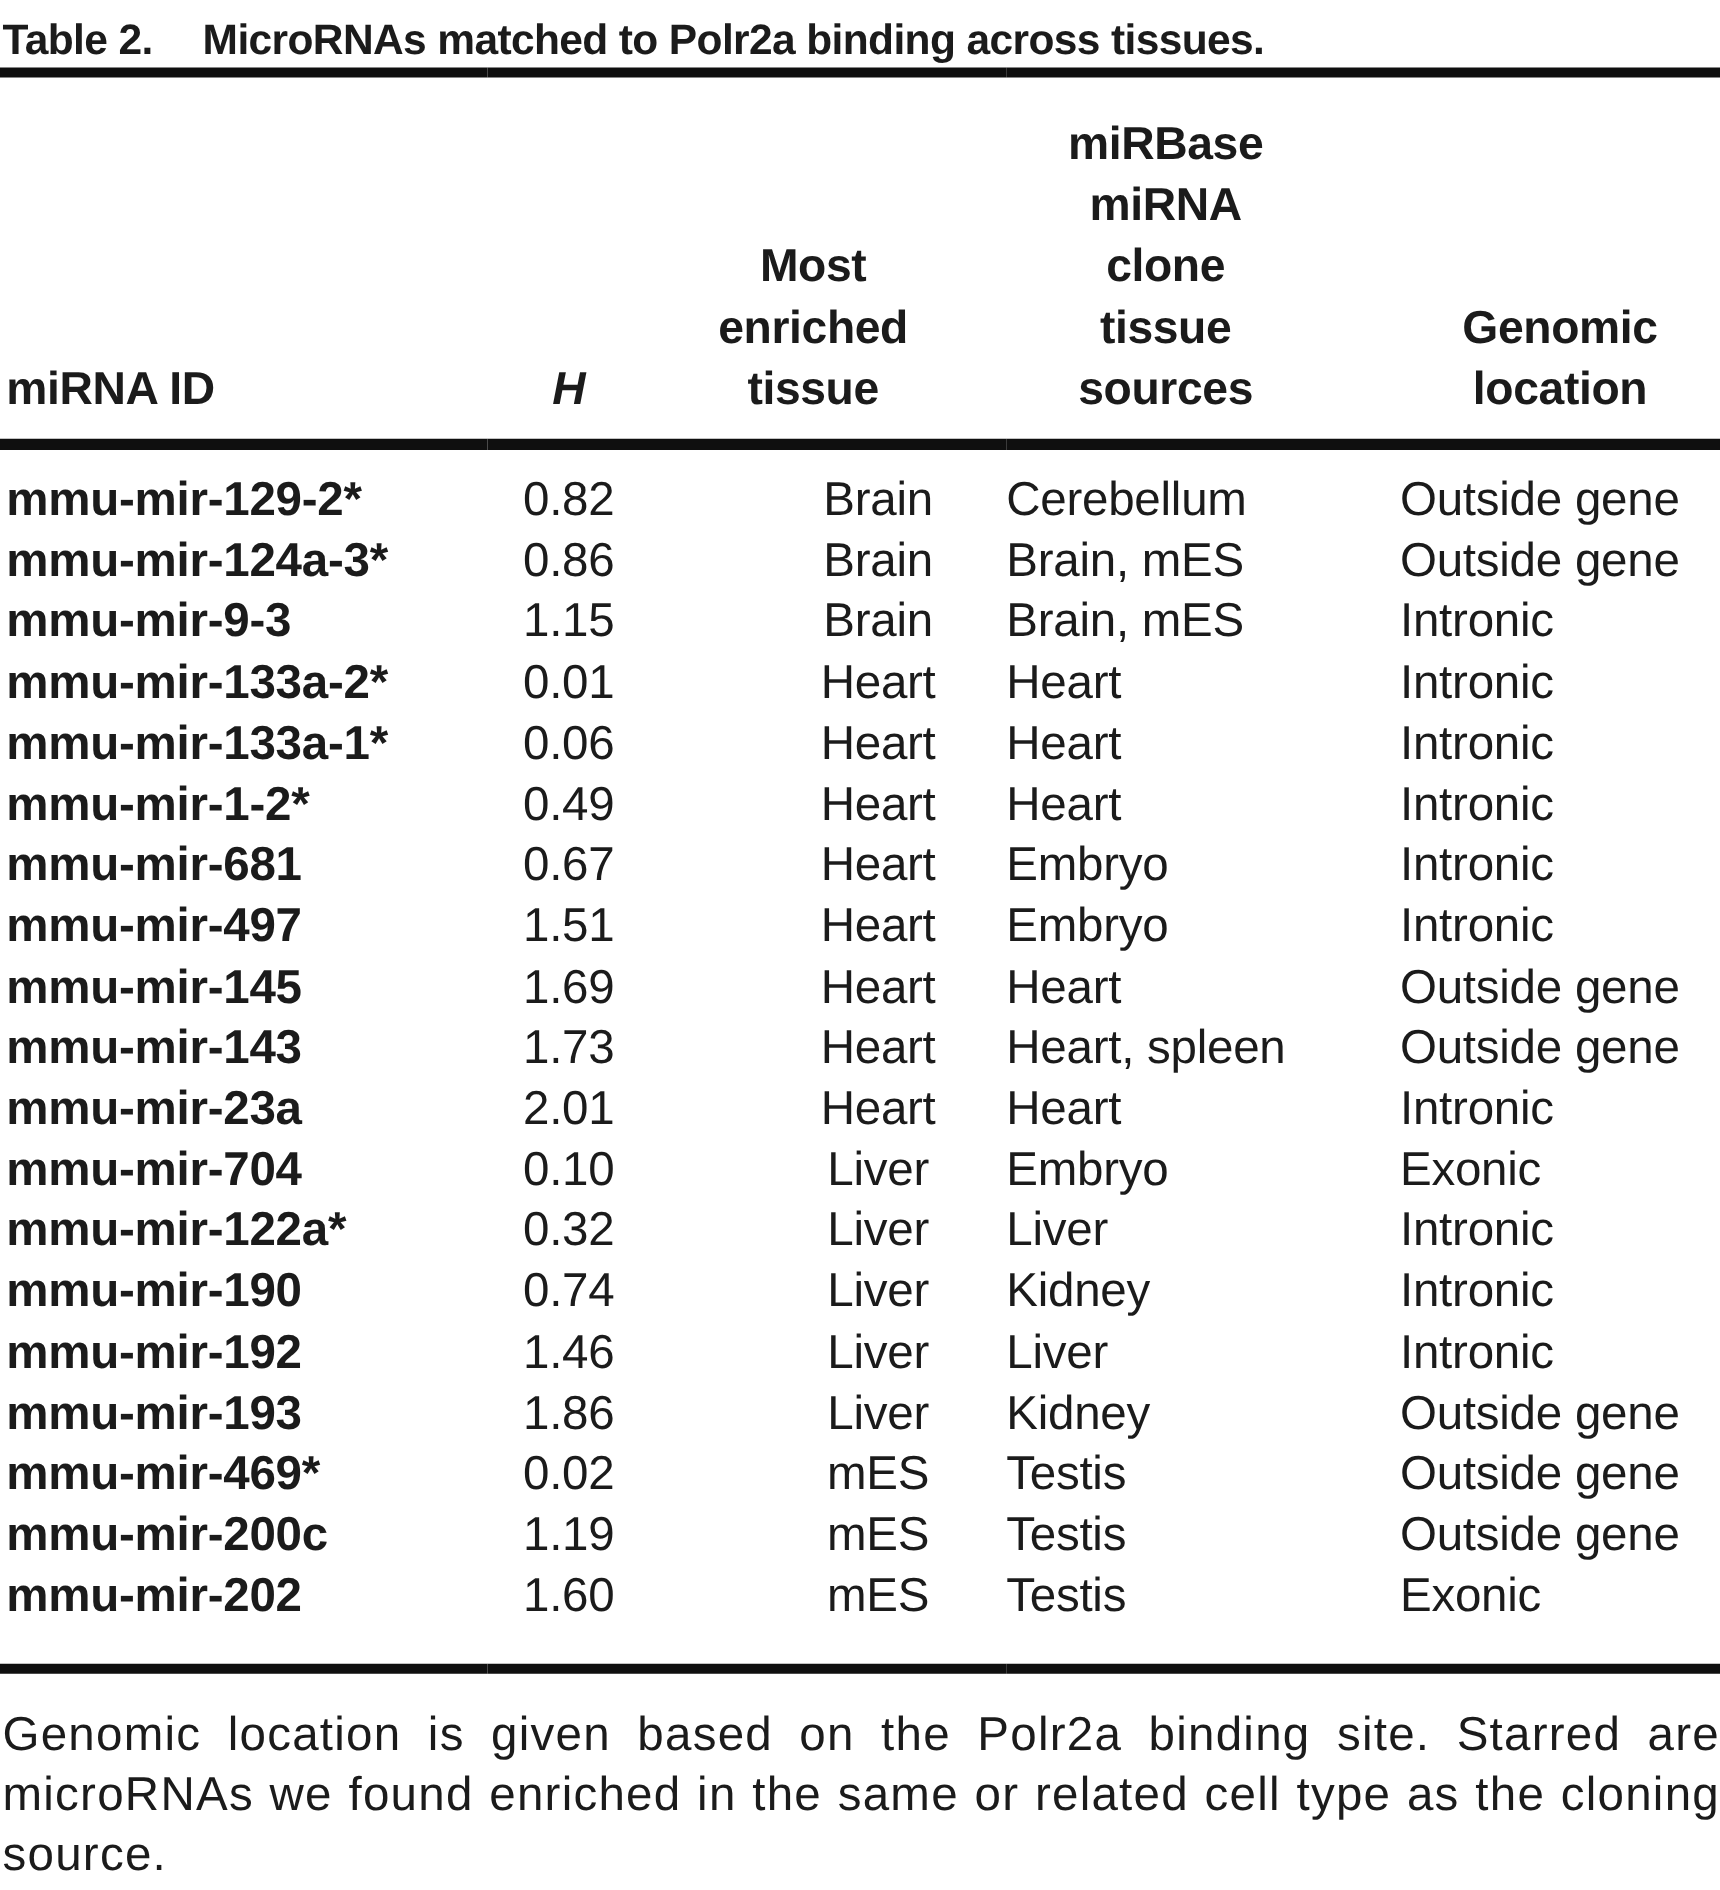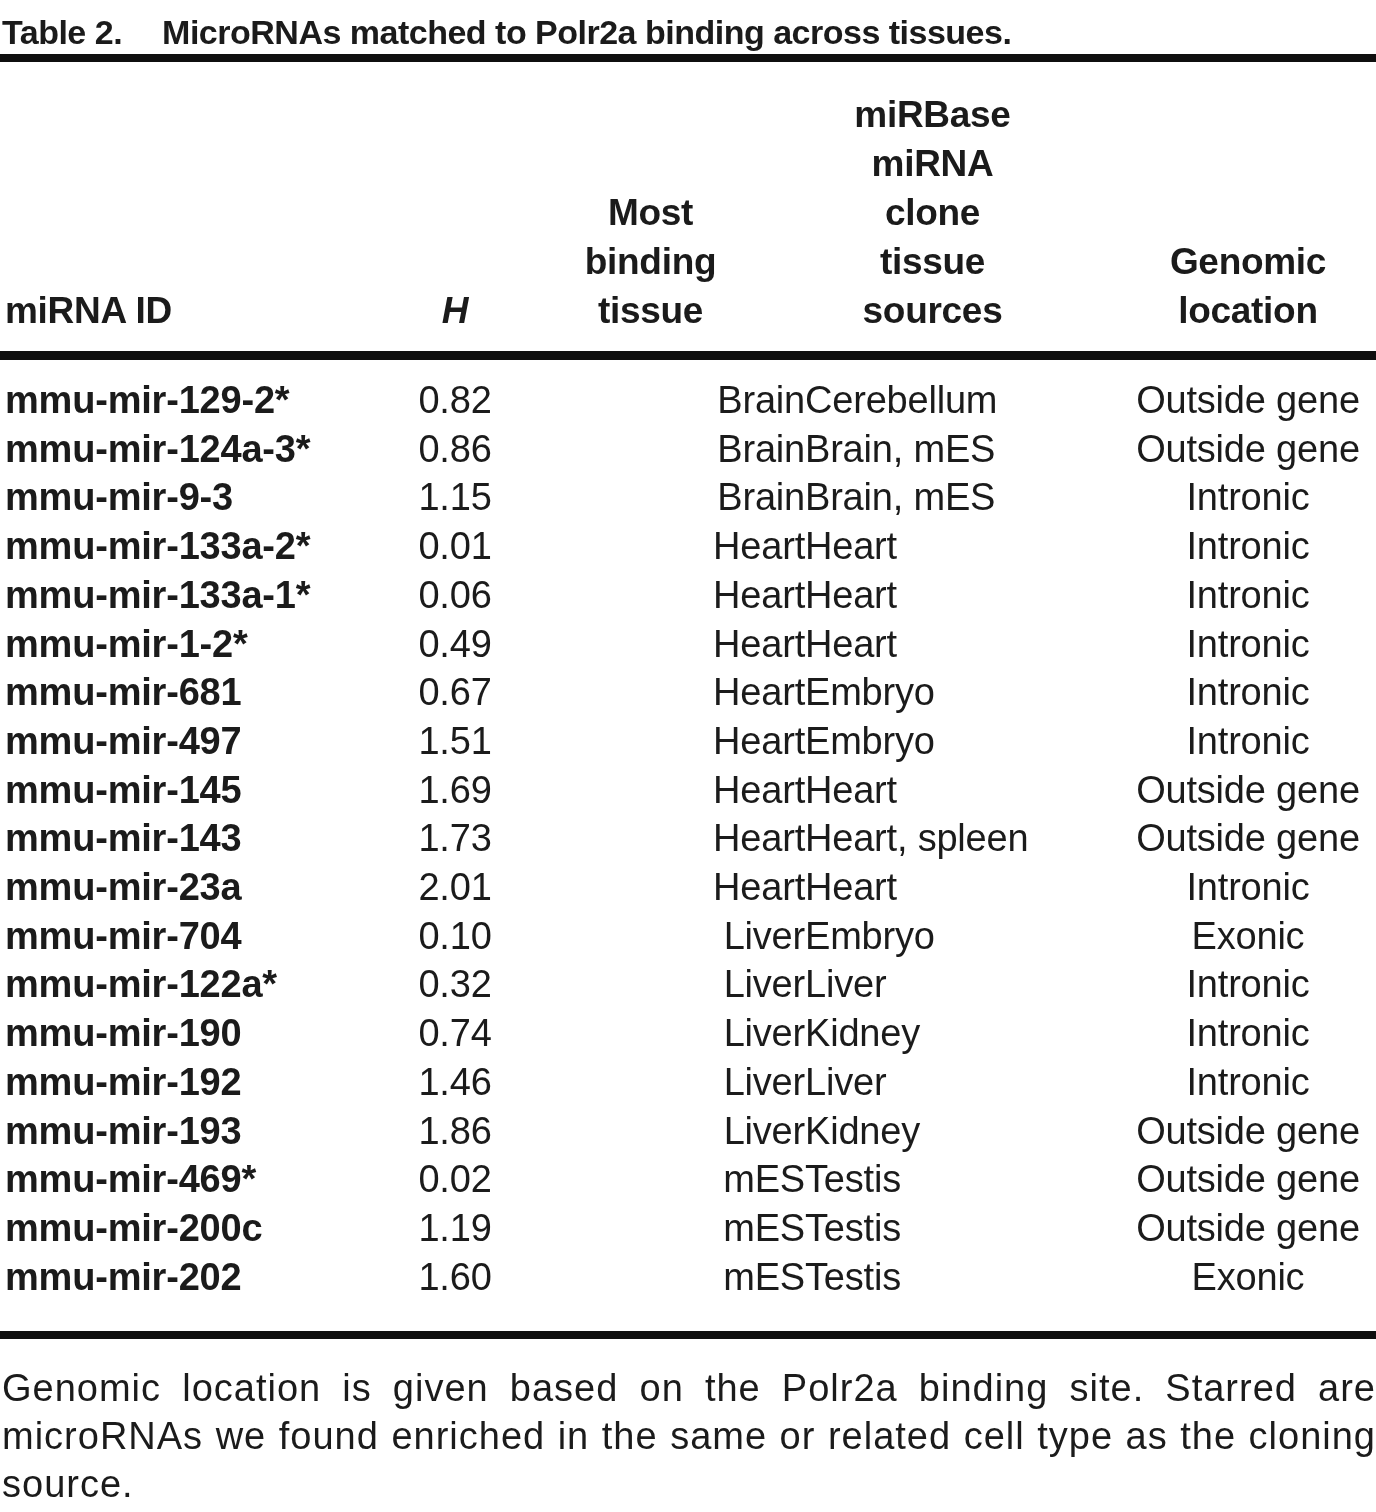--- a/index.html
+++ b/index.html
@@ -62,23 +62,23 @@
 
   tbody td {
     font-size: 38px;
     line-height: 48.7px;
     white-space: nowrap;
     padding: 0;
     letter-spacing: -0.2px;
   }
   tbody td.c1 { text-align: left; padding-left: 5px; font-weight: bold; }
   tbody td.c2 { text-align: center; }
-  tbody td.c3 { text-align: right; padding-left: 80px; }
+  tbody td.c3 { text-align: center; padding-left: 80px; }
   tbody td.c4 { text-align: left; }
-  tbody td.c5 { text-align: center; }
+  tbody td.c5 { text-align: left; }
   tbody tr:first-child td { padding-top: 16px; }
   tbody tr:last-child td { padding-bottom: 30px; }
 
   
   .footnote {
     margin-top: 25px;
     font-size: 38px;
     line-height: 48px;
     letter-spacing: 1px;
     text-align: justify;
@@ -100,21 +100,21 @@
         <col class="w2">
         <col class="w3">
         <col class="w4">
         <col class="w5">
     </colgroup>
     <thead>
       <tr>
         <th class="c1">miRNA ID</th>
         <th class="c2">H</th>
         <th class="c3">Most
-binding
+enriched
 tissue</th>
         <th class="c4">miRBase
 miRNA
 clone
 tissue
 sources</th>
         <th class="c5">Genomic
 location</th>
       </tr>
     </thead>

